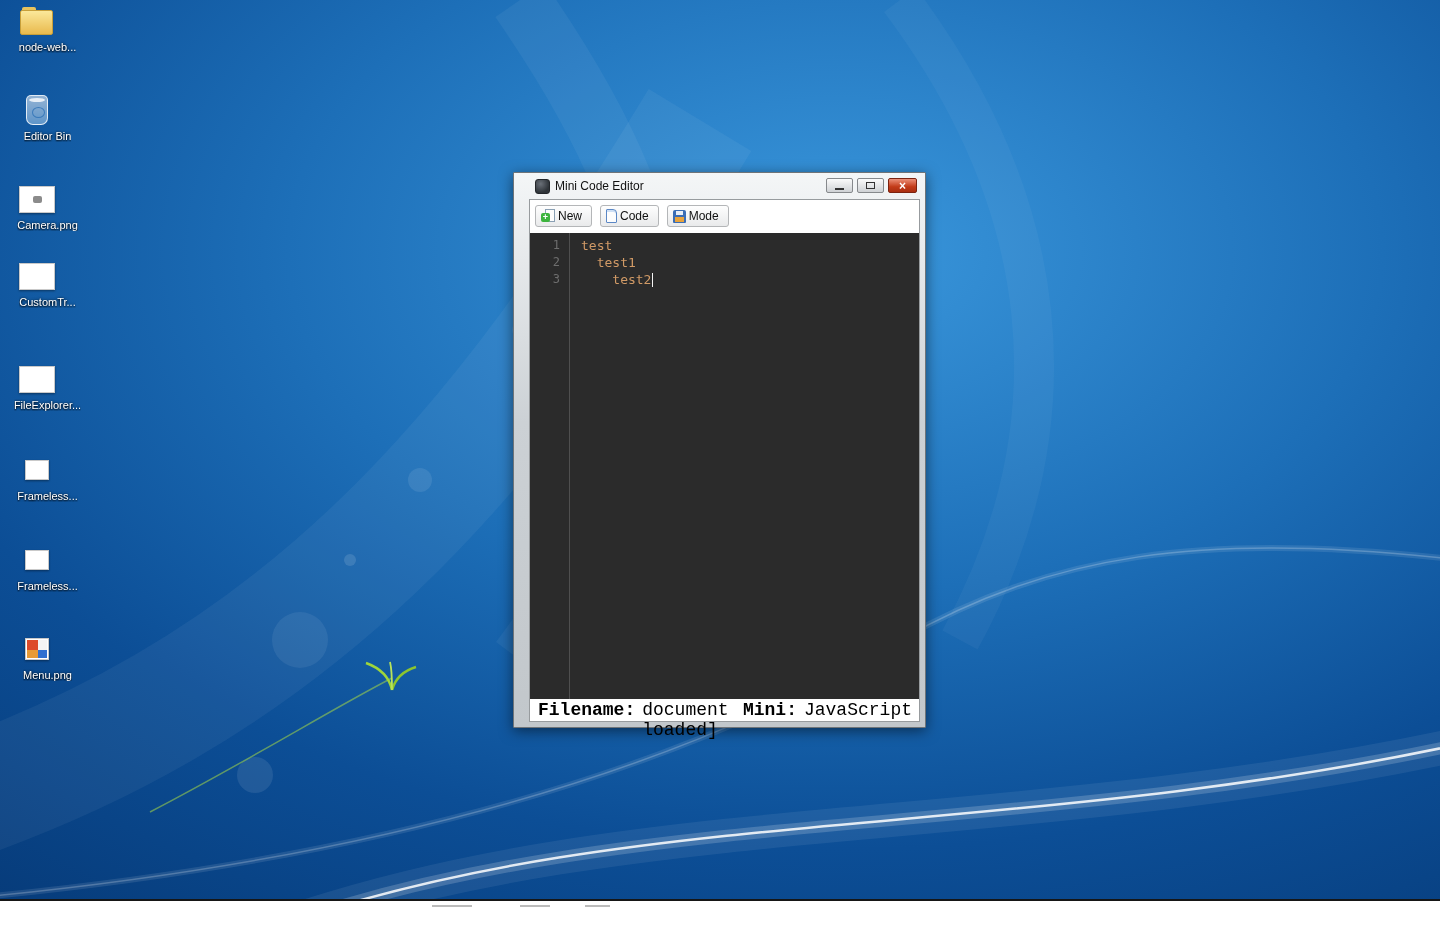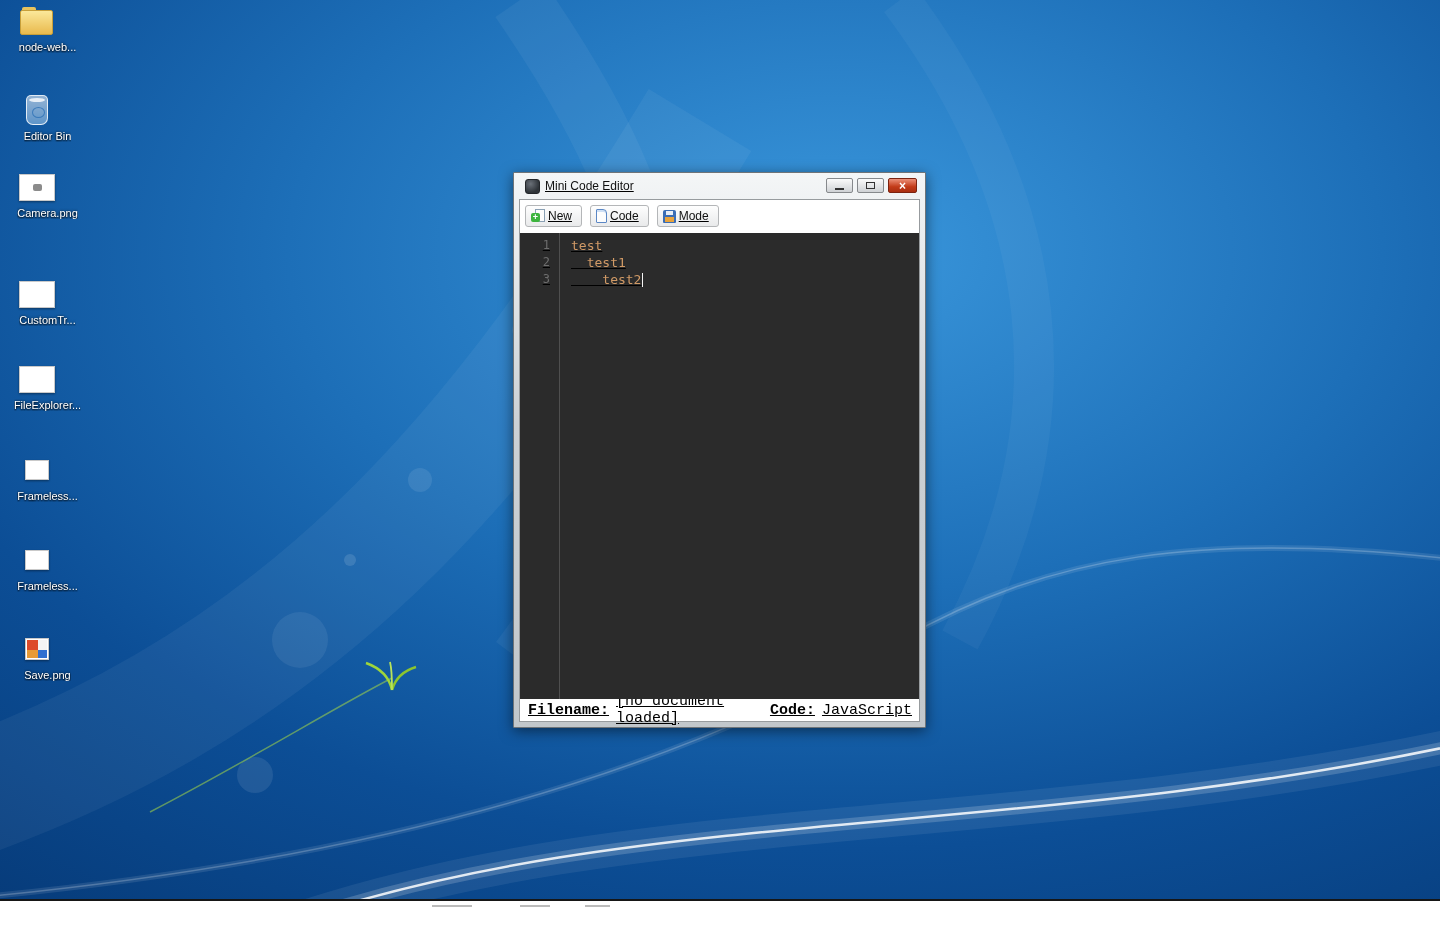--- a/index.html
+++ b/index.html
@@ -49,22 +49,22 @@
   .thumb.small-blue .inner { background:linear-gradient(#d7e8f8 45%, #2f6fbd 45%); }
   .thumb.menu { width:24px; height:22px; padding:1px; }
   .thumb.menu .inner { display:grid; grid-template-columns:55% 45%; grid-template-rows:55% 45%; }
   .thumb.menu .q1 { background:#dd4a2a; } .thumb.menu .q2 { background:#f4f4f4; }
   .thumb.menu .q3 { background:#e79a35; } .thumb.menu .q4 { background:#2f6fd0; }
 
   
   .window { position:absolute; left:513px; top:172px; width:413px; height:556px;
             border:1px solid #6f7478; border-radius:1px;
             background:linear-gradient(#f4f6f7, #ccd1d5 45%, #c2c7cb);
-            box-shadow:0 3px 14px rgba(0,0,0,.5); padding:0 5px 5px 5px;
-            display:flex; flex-direction:column;text-decoration:underline; }
+            box-shadow:0 3px 14px rgba(0,0,0,.5); padding:0 5px 5px 15px;
+            display:flex; flex-direction:column; }
   .titlebar { height:26px; display:flex; align-items:center; position:relative; padding-left:6px; }
   .app-icon { width:15px; height:15px; border-radius:3px; margin-right:5px;
               background:radial-gradient(circle at 35% 30%, #6a7078, #2e3338 70%);
               border:1px solid #23262a; }
   .title-text { font-size:12px; color:#111; }
   .caption-buttons { position:absolute; right:3px; top:5px; display:flex; gap:4px; }
   .cap-btn { width:27px; height:15px; border:1px solid #86898c; border-radius:2px;
              background:linear-gradient(#fbfbfb, #cfd2d5); display:flex; align-items:center;
              justify-content:center; }
   .cap-btn .min-glyph { width:9px; height:2px; background:#333; margin-top:6px; }
@@ -97,21 +97,21 @@
   .editor::before { content:""; position:absolute; left:39px; top:0; bottom:0; width:1px; background:#4f4f4f; }
   .code-row { display:flex; height:17px; line-height:17px; }
   .ln { width:39px; padding-right:9px; text-align:right; color:#6e6e6e; font-size:12px; }
   .code { padding-left:12px; white-space:pre; color:#d19a66; }
   .caret { width:1px; height:14px; background:#f5f5f5; align-self:center; margin-left:1px;
            animation:blink 1.1s steps(1) infinite; }
   @keyframes blink { 50% { opacity:0; } }
 
   
   .statusbar { height:22px; background:#fff; display:flex; align-items:center; padding-left:8px;
-               font-family:"Liberation Mono", monospace; font-size:15px; color:#000; }
+               font-family:"Liberation Mono", monospace; font-size:18px; color:#000; }
   .statusbar span { margin-right:7px; }
   .statusbar .b { font-weight:bold; }
 </style>
 </head>
 <body>
 
 <div class="desktop">
 
   <svg class="wallpaper" width="1440" height="899" viewBox="0 0 1440 899">
     <defs>
@@ -152,28 +152,28 @@
     <div class="lbl">node-web...</div>
   </div>
 
   <div class="desk-icon" style="top:93px">
     <div class="art">
         <span class="bin"></span>
       </div>
     <div class="lbl">Editor Bin</div>
   </div>
 
-  <div class="desk-icon" style="top:170px">
+  <div class="desk-icon" style="top:182px">
     <div class="art">
       <span class="thumb dark"><span class="inner"></span></span>
     </div>
     <div class="lbl">Camera.png</div>
   </div>
 
-  <div class="desk-icon" style="top:277px">
+  <div class="desk-icon" style="top:259px">
     <div class="art">
       <span class="thumb white"><span class="inner"></span></span>
     </div>
     <div class="lbl">CustomTr...</div>
   </div>
 
   <div class="desk-icon" style="top:362px">
     <div class="art">
       <span class="thumb white"><span class="inner"></span></span>
     </div>
@@ -198,21 +198,21 @@
     <div class="art">
       <span class="thumb menu">
           <span class="inner">
             <span class="q1"></span>
             <span class="q2"></span>
             <span class="q3"></span>
             <span class="q4"></span>
           </span>
         </span>
     </div>
-    <div class="lbl">Save.png</div>
+    <div class="lbl">Menu.png</div>
   </div>
 
   <div class="window">
     <div class="titlebar">
       <span class="app-icon"></span>
       <span class="title-text">Mini Code Editor</span>
       <div class="caption-buttons">
         <div class="cap-btn">
             <span class="min-glyph"></span>
           </div>
@@ -255,21 +255,21 @@
         <div class="code-row">
           <span class="ln">3</span>
           <span class="code">    test2</span>
           <span class="caret"></span>
         </div>
       </div>
 
       <div class="statusbar">
         <span class="b">Filename:</span>
         <span>[no document loaded]</span>
-        <span class="b">Code:</span>
+        <span class="b">Mini:</span>
         <span>JavaScript</span>
       </div>
 
     </div>
   </div>
 
 </div>
 
 <div class="bottom-strip">
   <i style="left:432px; width:40px;"></i>

